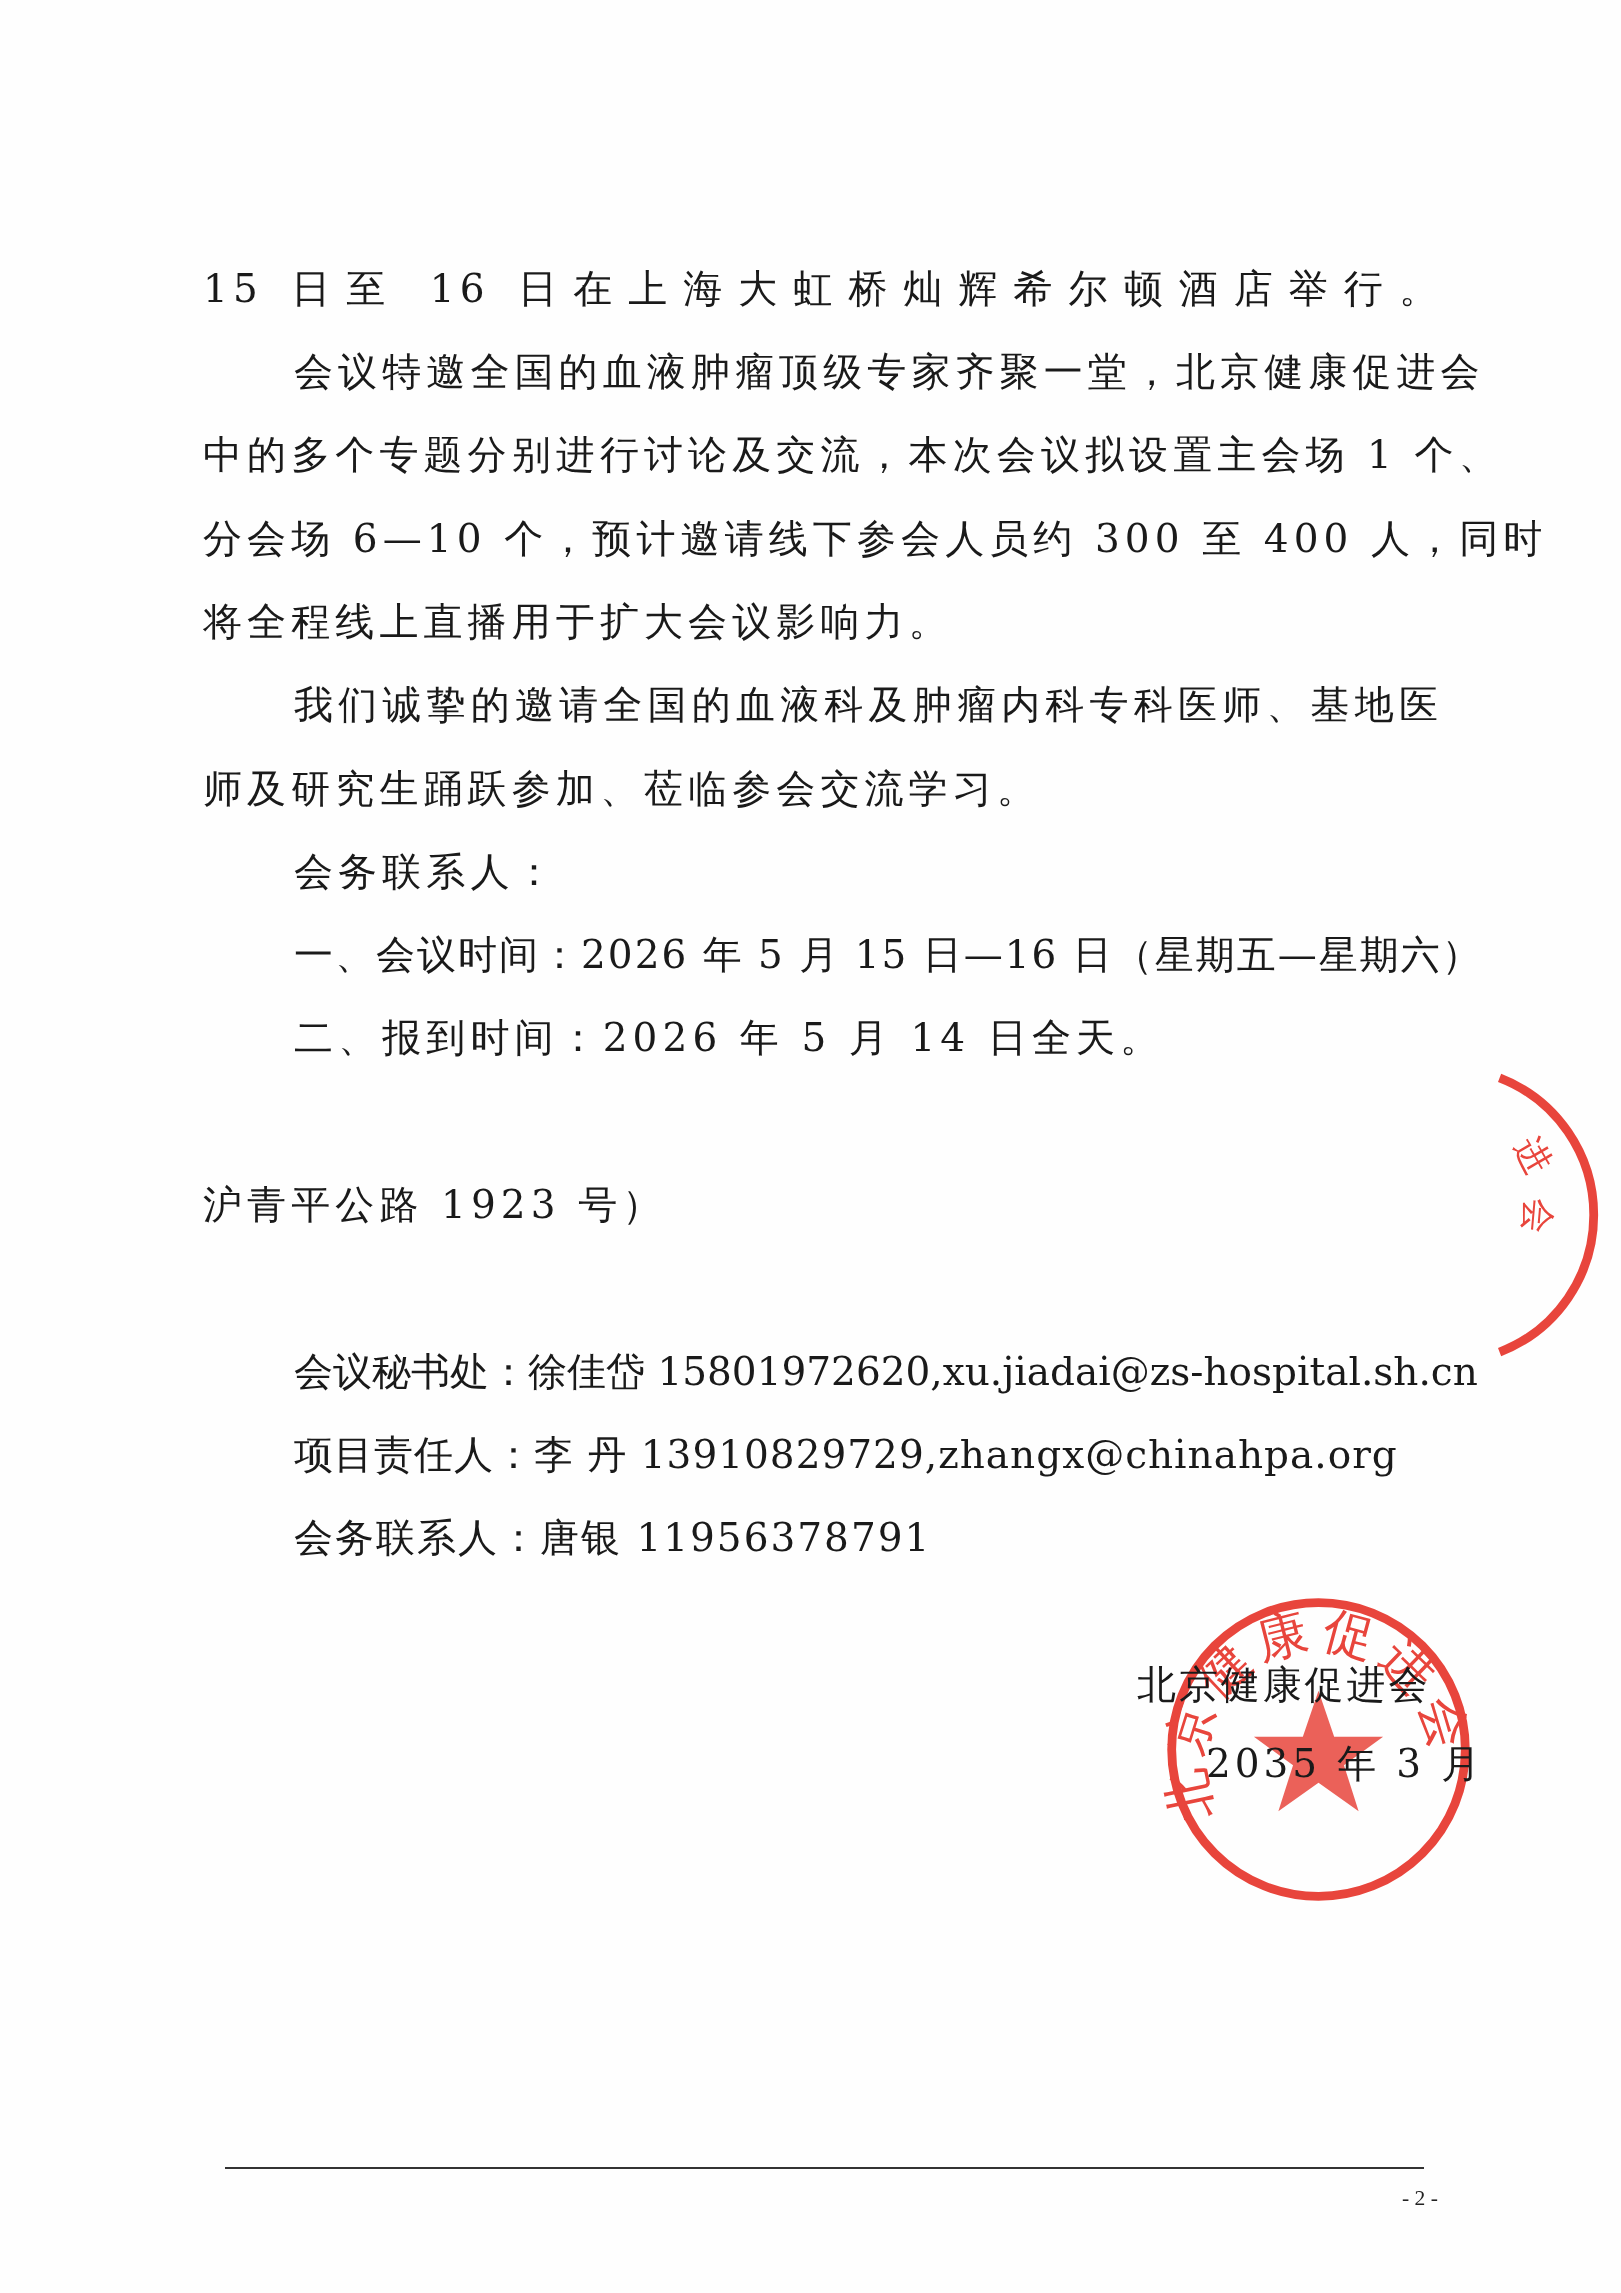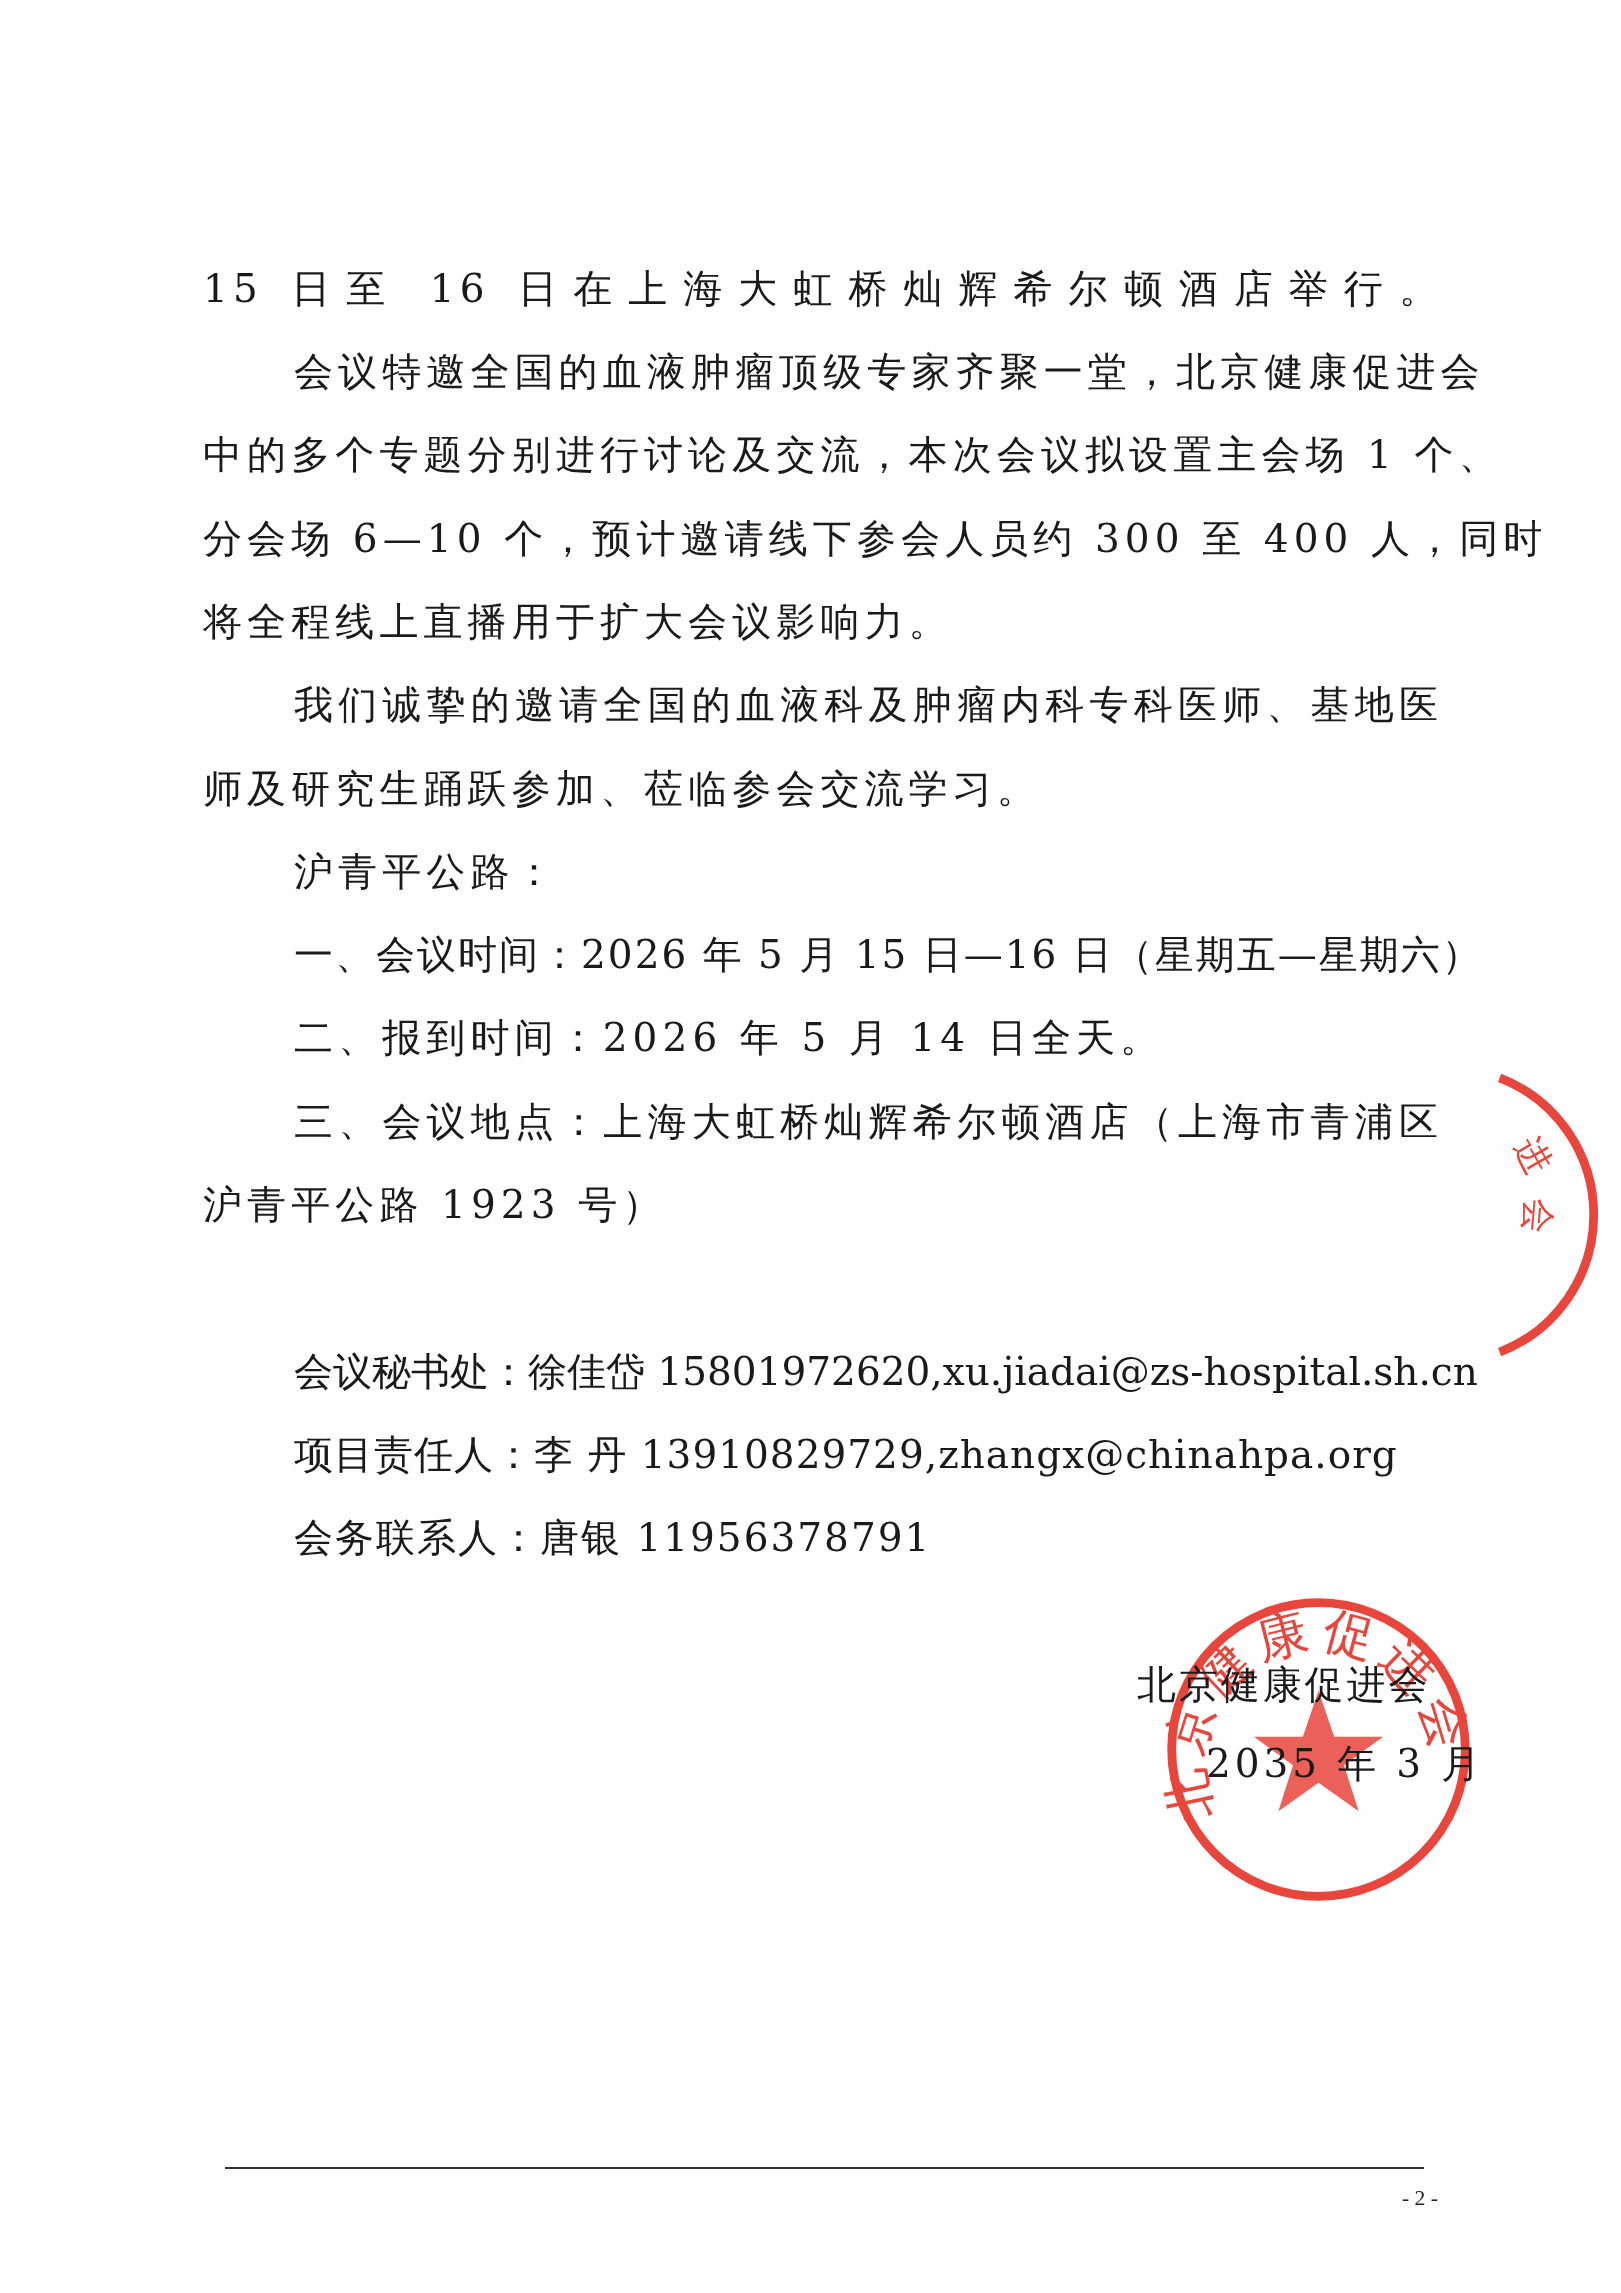--- a/index.html
+++ b/index.html
@@ -20,24 +20,23 @@
 
 <div class="page">
 
   <div class="line justify" style="top:265px">15 日至 16 日在上海大虹桥灿辉希尔顿酒店举行。</div>
   <div class="line indent justify" style="top:348px">会议特邀全国的血液肿瘤顶级专家齐聚一堂，北京健康促进会</div>
   <div class="line justify" style="top:431px">中的多个专题分别进行讨论及交流，本次会议拟设置主会场 1 个、</div>
   <div class="line justify" style="top:515px">分会场 6—10 个，预计邀请线下参会人员约 300 至 400 人，同时</div>
   <div class="line indent justify" style="top:681px">我们诚挚的邀请全国的血液科及肿瘤内科专科医师、基地医</div>
   <div class="line" style="top:598px">将全程线上直播用于扩大会议影响力。</div>
   <div class="line" style="top:765px">师及研究生踊跃参加、莅临参会交流学习。</div>
-  <div class="line indent" style="top:848px">沪青平公路：</div>
+  <div class="line indent" style="top:848px">会务联系人：</div>
   <div class="line indent" style="top:931px; letter-spacing:2px">一、会议时间：2026 年 5 月 15 日—16 日（星期五—星期六）</div>
   <div class="line indent" style="top:1014px">二、报到时间：2026 年 5 月 14 日全天。</div>
-  <div class="line indent justify" style="top:1098px">三、会议地点：上海大虹桥灿辉希尔顿酒店（上海市青浦区</div>
   <div class="line" style="top:1181px">沪青平公路 1923 号）</div>
   <div class="line indent" style="top:1348px; letter-spacing:0px">会议秘书处：徐佳岱 15801972620,xu.jiadai@zs-hospital.sh.cn</div>
   <div class="line indent" style="top:1431px; letter-spacing:1px">项目责任人：李 丹 13910829729,zhangx@chinahpa.org</div>
   <div class="line indent" style="top:1514px; letter-spacing:2px">会务联系人：唐银 11956378791</div>
 
   <svg class="seal" style="left:1480px; top:1068px" width="141" height="294" viewBox="0 0 144 300">
     <path d="M 20 10 A 150 150 0 0 1 20 290" fill="none" stroke="#e8453c" stroke-width="9"></path>
     <text x="40" y="100" fill="#e8453c" font-size="36" font-family="DejaVu Sans, sans-serif" transform="rotate(60 55 85)">进</text>
     <text x="45" y="165" fill="#e8453c" font-size="36" font-family="DejaVu Sans, sans-serif" transform="rotate(95 62 150)">会</text>
   </svg>

